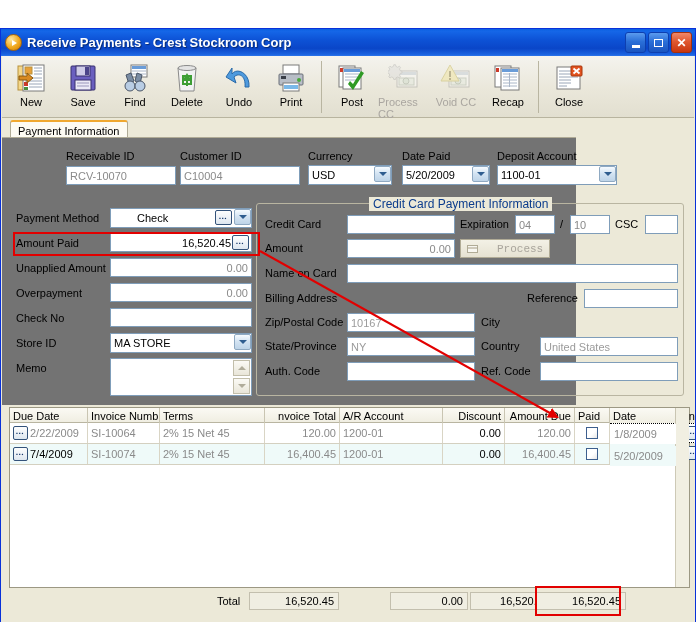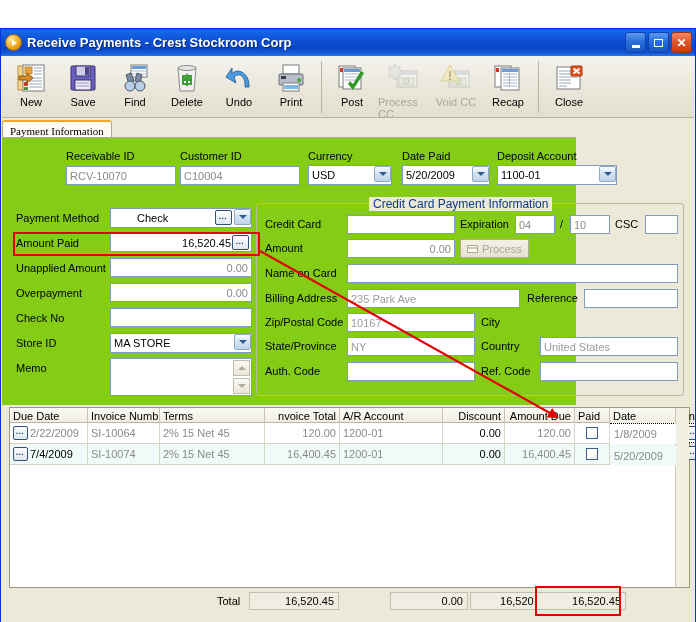--- a/index.html
+++ b/index.html
@@ -84,33 +84,33 @@
     width: 1px; height: 52px; background: #b9b5a1;
     margin: 2px 4px 0 4px;
   }
 
   
   .tabstrip {
     position: absolute; left: 1px; top: 89px; width: 692px; height: 20px;
     background: #ece9d8;
   }
   .tab {
-    position: absolute; left: 0; top: 2px; height: 19px;
+    position: absolute; left: 8px; top: 2px; height: 19px;
     background: #fdfbf3;
     border: 1px solid #b0ab96;
     border-bottom: none;
     border-top: 2px solid #f0a830;
     border-radius: 3px 3px 0 0;
     padding: 1px 7px 0 7px;
     font-size: 11px; color: #000;
-    display: flex; align-items: center; font-family: Liberation Serif, serif;
+    display: flex; align-items: center;
   }
   .panel-body {
     position: absolute; left: 1px; top: 108px; width: 574px; height: 268px;
-    background: #84cc16;
+    background: #737373;
     border-top: 1px solid #b0ab96;
   }
 
   
   .lbl { position: absolute; font-size: 11px; color: #000; white-space: nowrap; }
   .fld {
     position: absolute;
     background: #ffffff;
     border: 1px solid #7f9db9;
     font-size: 11px; color: #000;
@@ -159,22 +159,23 @@
   .ccgroup-title {
     position: absolute; left: 112px; top: -7px;
     background: #ece9d8; padding: 0 4px;
     font-size: 12px; color: #0b3c8c;
   }
   .btn-process {
     position: absolute; height: 19px;
     background: linear-gradient(to bottom, #f3f1e6 0%, #e6e2d2 100%);
     border: 1px solid #b0ab96;
     font-size: 11px; color: #a9a59c;
-    display: flex; align-items: center; gap: 4px;
+    display: flex; align-items: center; gap: 19px;
     padding: 0 6px;
+    font-family: Liberation Mono, monospace;
   }
   .btn-process .cardglyph {
     width: 11px; height: 8px; border: 1px solid #b0ab96; background: #f8f7f1;
     position: relative;
   }
   .btn-process .cardglyph::after {
     content: ""; position: absolute; left: 0; top: 1px; right: 0; height: 2px; background: #cfcabb;
   }
 
   
@@ -601,23 +602,20 @@
         <span class="cardglyph"></span>
         <span>Process</span>
       </div>
 
       <div class="lbl" style="left:8px; top:63px;">Name on Card</div>
       <div class="fld" style="left:90px; top:60px; width:331px;">
         <span></span>
       </div>
 
       <div class="lbl" style="left:8px; top:88px;">Billing Address</div>
-      <div class="fld ro" style="left:90px; top:85px; width:173px;">
-        <span class="ph">235 Park Ave</span>
-      </div>
       <div class="lbl" style="left:270px; top:88px;">Reference</div>
       <div class="fld" style="left:327px; top:85px; width:94px;">
         <span></span>
       </div>
 
       <div class="lbl" style="left:8px; top:112px;">Zip/Postal Code</div>
       <div class="fld ro" style="left:90px; top:109px; width:128px;">
         <span class="ph">10167</span>
       </div>
       <div class="lbl" style="left:224px; top:112px;">City</div>

